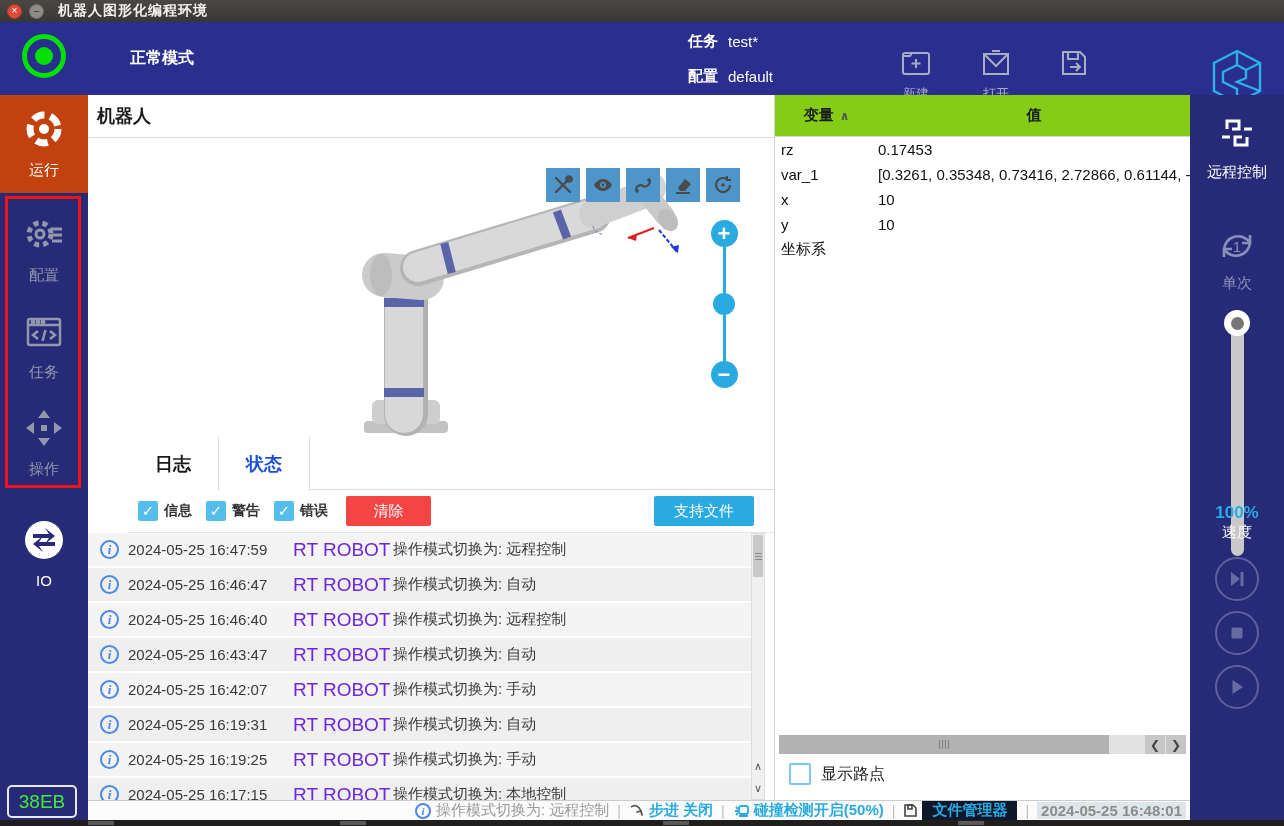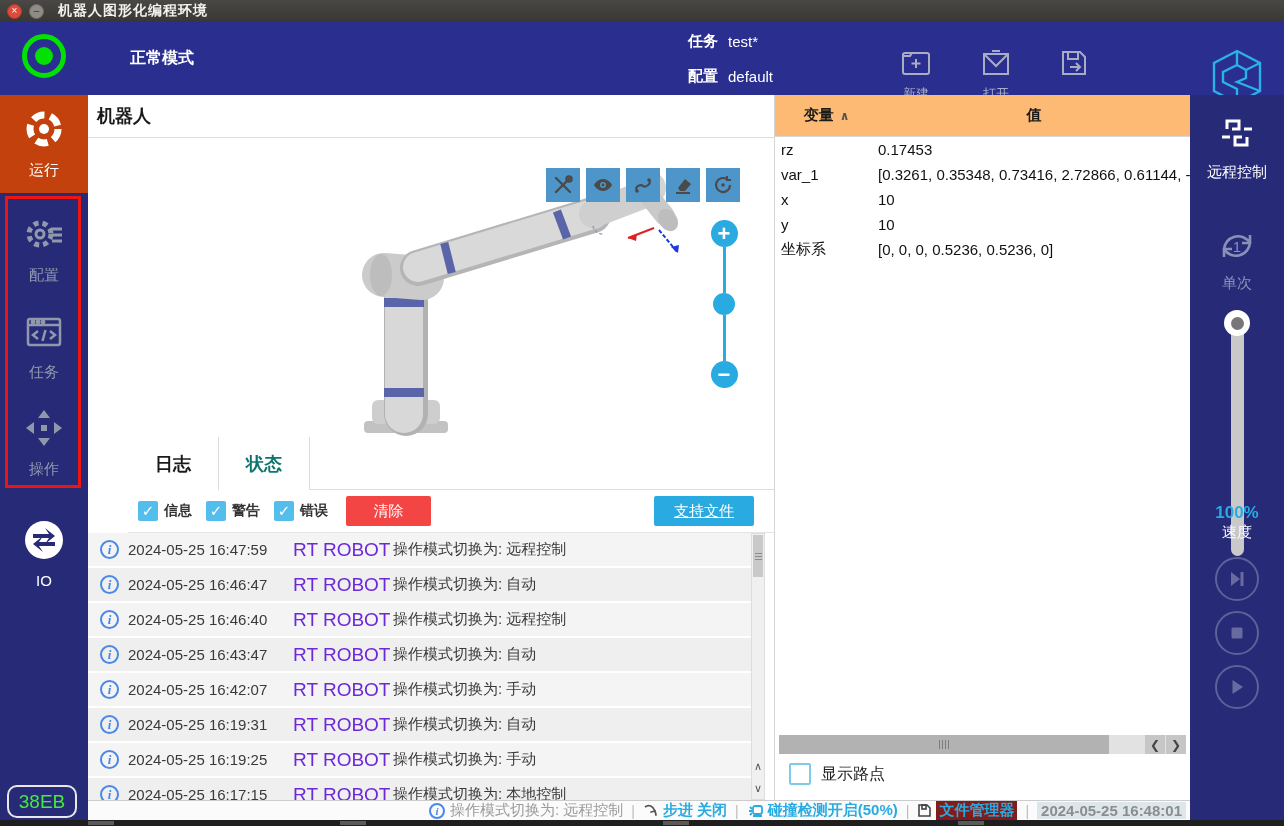--- a/index.html
+++ b/index.html
@@ -28,60 +28,60 @@
   .topbtn .lbl { font-size:13px; margin-top:2px; }
   #logo { left:1208px; top:26px; width:58px; height:58px; }
 
   
   #left-sidebar { left:0; top:95px; width:88px; height:725px; background:#272b77; }
   .side-item { width:88px; display:flex; flex-direction:column; align-items:center; justify-content:center; color:#9298ac; cursor:pointer; }
   .side-item .lbl { font-size:15px; margin-top:8px; }
   .side-item.active { background:#c2410c; color:#fff; }
   .side-item.white { color:#fff; }
   #red-box { left:5px; top:101px; width:76px; height:292px; border:3px solid #ee1410; pointer-events:none; }
-  #badge-38eb { left:7px; top:690px; width:70px; height:33px; border:2px solid #e8e8e8; border-radius:10px; color:#45e93e; font-size:19px; display:flex; align-items:center; justify-content:center; }
+  #badge-38eb { left:7px; top:690px; width:70px; height:33px; border:2px solid #e8e8e8; border-radius:5px; color:#45e93e; font-size:19px; display:flex; align-items:center; justify-content:center; }
 
   
   #robot-panel { left:88px; top:95px; width:687px; height:342px; background:#fff; border-right:1px solid #d4d4d4; }
   #robot-header { height:43px; border-bottom:1px solid #dcdcdc; display:flex; align-items:center; padding-left:9px; font-size:18px; font-weight:bold; color:#1a1a1a; }
   #robot-view { position:absolute; left:0; top:43px; width:686px; height:298px; background:#fff; }
   #view-toolbar { left:458px; top:30px; display:flex; gap:6px; }
   .viewbtn { width:34px; height:34px; background:#4e96c9; display:flex; align-items:center; justify-content:center; cursor:pointer; }
   .viewbtn svg { width:22px; height:22px; }
   #zoom-ctl { left:622px; top:82px; width:28px; height:190px; display:flex; flex-direction:column; align-items:center; }
   .zoombtn { width:27px; height:27px; border-radius:50%; background:#29abe2; color:#fff; display:flex; align-items:center; justify-content:center; font-size:22px; font-weight:bold; cursor:pointer; line-height:1; }
   #zoom-track { width:3px; height:46px; background:#29abe2; }
   #zoom-handle { width:22px; height:22px; border-radius:50%; background:#29abe2; cursor:pointer; }
 
   
   #log-panel { left:88px; top:437px; width:687px; height:363px; background:#fff; border-right:1px solid #d4d4d4;padding-left:40px; }
   #log-tabs { height:53px; border-bottom:1px solid #dcdcdc; display:flex; }
   .tab { width:91px; height:53px; display:flex; align-items:center; justify-content:center; font-size:18px; font-weight:bold; border-right:1px solid #dcdcdc; cursor:pointer; background:#fff; }
   .tab.active { color:#1a1a1a; }
-  .tab.inactive { color:#0f766e; }
+  .tab.inactive { color:#1d4ed8; }
   #log-filters { height:43px; border-bottom:1px solid #e4e4e4; display:flex; align-items:center; padding-left:10px; position:relative; }
   .chk { width:20px; height:20px; background:#55bdeb; border-radius:2px; color:#fff; font-size:15px; display:flex; align-items:center; justify-content:center; cursor:pointer; }
   .chk-lbl { font-size:14px; font-weight:bold; color:#333; margin:0 14px 0 6px; }
   #clear-btn { width:85px; height:30px; background:#f44545; color:#fff; border:none; border-radius:2px; font-size:15px; cursor:pointer; margin-left:4px; font-family:inherit; }
-  #support-btn { position:absolute; right:20px; width:100px; height:30px; background:#29abe2; color:#fff; border:none; border-radius:2px; font-size:15px; cursor:pointer; font-family:inherit;text-decoration:underline; }
+  #support-btn { position:absolute; right:20px; width:100px; height:30px; background:#29abe2; color:#fff; border:none; border-radius:2px; font-size:15px; cursor:pointer; font-family:inherit; }
   #log-list { position:absolute; left:0; top:96px; width:664px; height:267px; overflow:hidden; }
   .log-row { height:35px; display:flex; align-items:center; border-bottom:2px solid #fff; background:#f4f4f4; }
   .log-row:nth-child(even) { background:#efefef; }
   .info-ic { width:19px; height:19px; border-radius:50%; border:2px solid #4a88e8; color:#4a88e8; font-size:13px; font-weight:bold; display:flex; align-items:center; justify-content:center; margin-left:12px; flex:0 0 auto; font-family:"Liberation Serif",serif; font-style:italic; }
   .log-time { width:165px; margin-left:9px; font-size:15px; color:#3a3a3a; }
   .log-src { width:100px; font-size:19px; color:#6d28d9; }
   .log-msg { font-size:15px; color:#3a3a3a; }
   #log-scroll { position:absolute; right:9px; top:96px; width:14px; height:267px; background:#f0f0f0; border:1px solid #ddd; }
   #log-thumb { position:absolute; top:1px; left:1px; width:10px; height:42px; background:#c9c9c9; display:flex; flex-direction:column; align-items:center; justify-content:center; gap:2px; }
   #log-thumb i { display:block; width:7px; height:1px; background:#8c8c8c; }
   .scroll-arrow { position:absolute; left:0; width:12px; height:22px; color:#555; font-size:11px; display:flex; align-items:center; justify-content:center; cursor:pointer; }
 
   
   #vars-panel { left:775px; top:95px; width:415px; height:705px; background:#fff; }
-  #vars-header { height:42px; background:#fdba74; border-bottom:1px solid #d8d8d8; display:flex; font-size:15px; font-weight:bold; color:#1a1a1a; }
+  #vars-header { height:42px; background:#84cc16; border-bottom:1px solid #d8d8d8; display:flex; font-size:15px; font-weight:bold; color:#1a1a1a; }
   #col-name { width:103px; display:flex; align-items:center; justify-content:center; gap:6px; cursor:pointer; }
   #col-value { flex:1; display:flex; align-items:center; justify-content:center; }
   .var-row { height:25px; display:flex; font-size:15px; color:#111; align-items:center; }
   .var-name { width:103px; padding-left:6px; }
   .var-value { flex:1; white-space:nowrap; overflow:hidden; }
   #hscroll { position:absolute; left:4px; top:640px; width:407px; height:19px; background:#e2e2e2; display:flex; }
   #hthumb { width:330px; height:19px; background:#b2b2b2; display:flex; align-items:center; justify-content:center; gap:2px; cursor:pointer; }
   #hthumb i { display:block; width:1px; height:9px; background:#7e7e7e; }
   .hbtn { position:absolute; top:0; width:20px; height:19px; background:#c6c6c6; color:#444; font-size:12px; display:flex; align-items:center; justify-content:center; cursor:pointer; }
   #waypoint-row { position:absolute; left:14px; top:668px; display:flex; align-items:center; }
@@ -100,21 +100,21 @@
   #speed-value { left:0; top:408px; width:94px; text-align:center; color:#29abe2; font-weight:bold; font-size:17px; }
   #speed-label { left:0; top:428px; width:94px; text-align:center; color:#fff; font-size:15px; }
   .pbtn { left:25px; width:44px; height:44px; border-radius:50%; border:2px solid rgba(255,255,255,0.25); display:flex; align-items:center; justify-content:center; cursor:pointer; }
   .pbtn svg { width:20px; height:20px; }
 
   
   #statusbar { left:88px; top:800px; width:1102px; height:20px; background:#fbfbfb; border-top:1px solid #ccc; display:flex; align-items:center; justify-content:flex-end; font-size:15px; }
   .sb-sep { color:#bbb; margin:0 8px; font-size:14px; }
   .sb-gray { color:#9b9b9b; }
   .sb-blue { color:#29abe2; font-weight:bold; }
-  #sb-filemgr { background:#7f1d1d; padding:0 3px; }
+  #sb-filemgr { background:#0f172a; padding:0 10px; }
   #sb-time { color:#8c8c8c; font-weight:bold; background:#dde6ea; padding:0 4px; margin-right:4px; }
   #statusbar svg { margin-right:4px; }
 
   #bottom-strip { left:0; top:820px; width:1284px; height:6px; background:#1f1f1f; }
   .strip-seg { position:absolute; top:1px; width:26px; height:4px; background:#5a5a5a; }
 </style>
 </head>
 <body>
 
 <div id="stage">
@@ -418,21 +418,20 @@
     <div class="var-row">
       <span class="var-name">x</span>
       <span class="var-value">10</span>
     </div>
     <div class="var-row">
       <span class="var-name">y</span>
       <span class="var-value">10</span>
     </div>
     <div class="var-row">
       <span class="var-name">坐标系</span>
-      <span class="var-value">[0, 0, 0, 0.5236, 0.5236, 0]</span>
     </div>
 
     <div id="hscroll">
       <div id="hthumb">
           <i></i>
           <i></i>
           <i></i>
           <i></i>
         </div>
       <div class="hbtn" style="right:21px;">❮</div>

